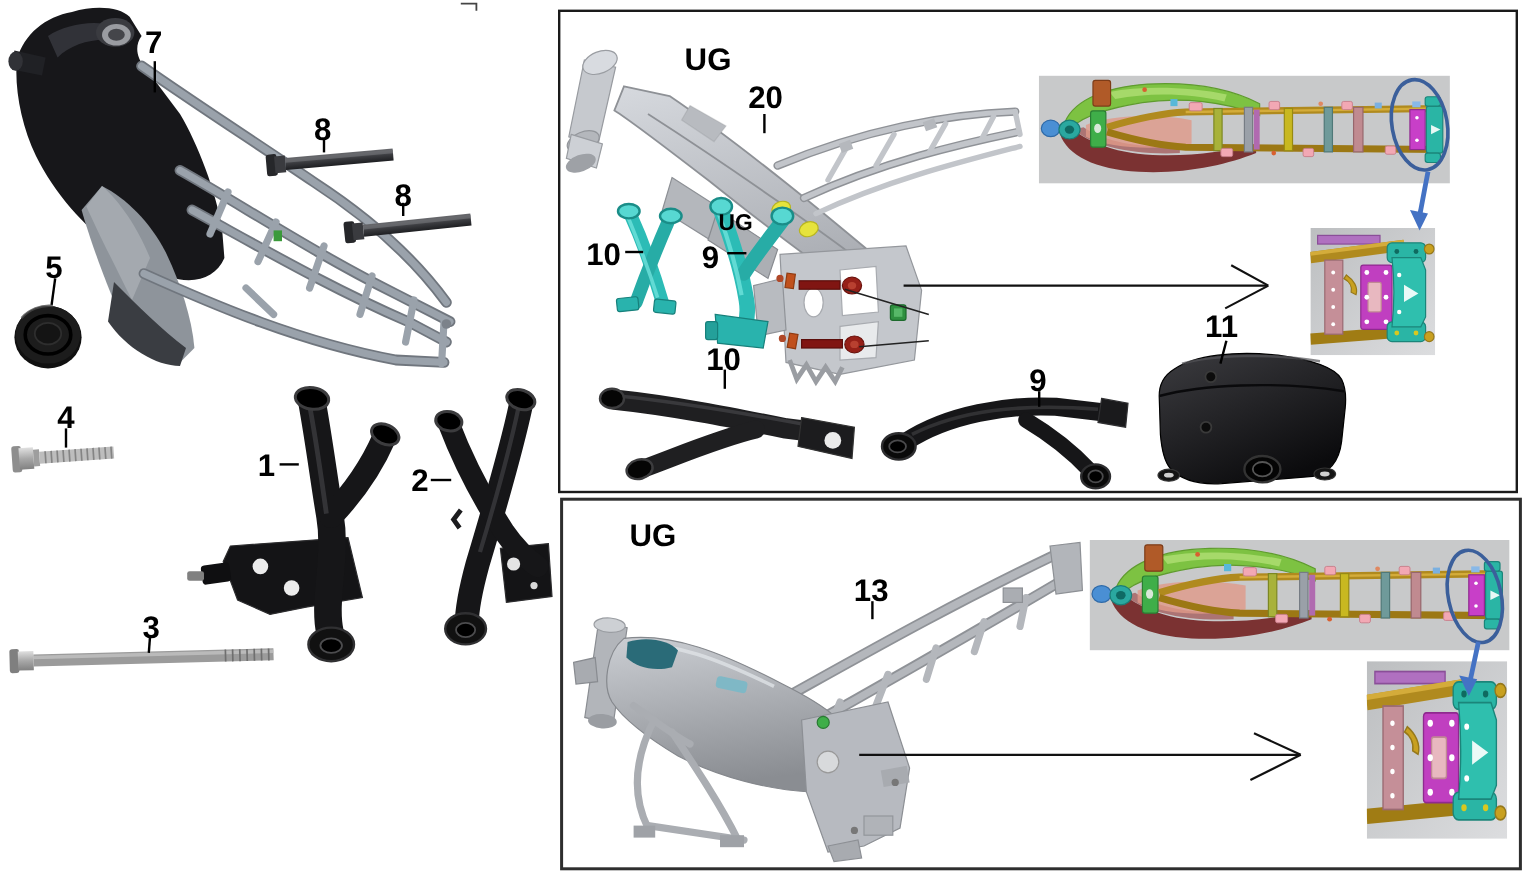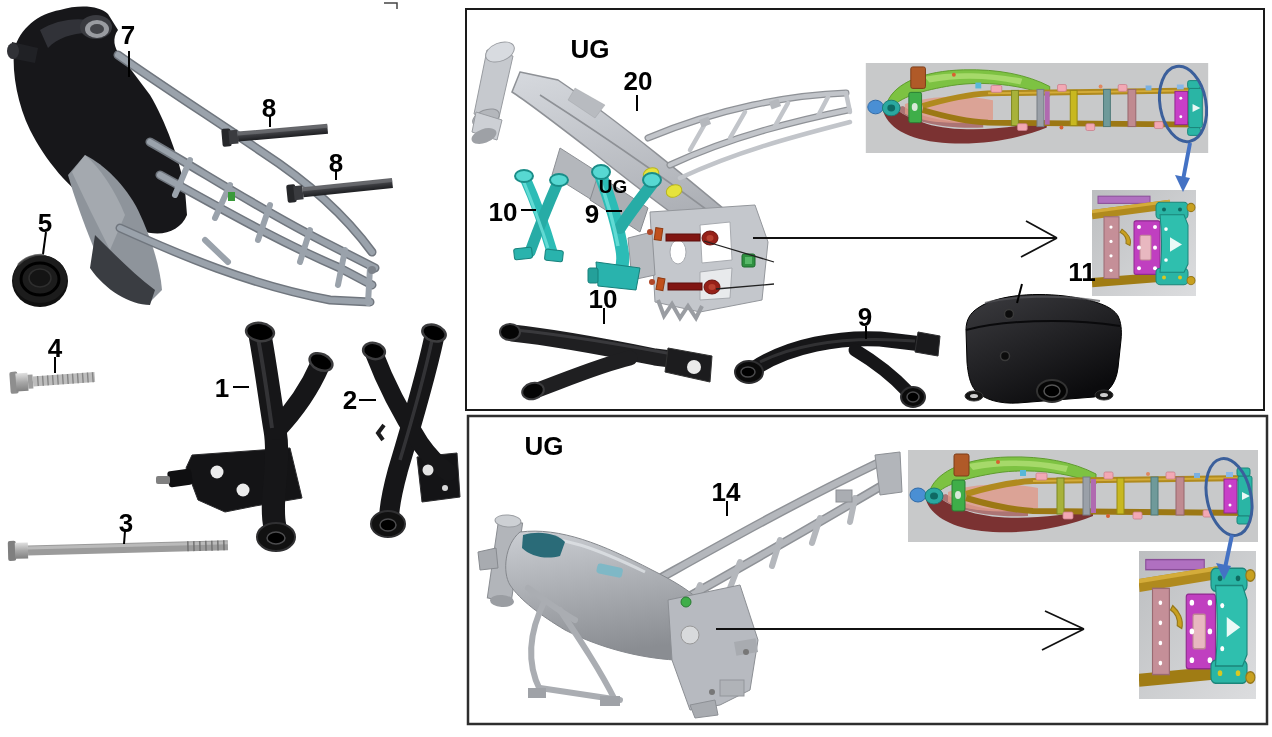--- a/index.html
+++ b/index.html
@@ -432,18 +432,18 @@
 <div class="lbl" style="left:350px;top:387px">2</div>
 <div class="lbl" style="left:126px;top:510px">3</div>
 
 <div class="lbl" style="left:590px;top:36px">UG</div>
 <div class="lbl" style="left:638px;top:68px">20</div>
 <div class="lbl" style="left:503px;top:199px">10</div>
 <div class="lbl small" style="left:613px;top:177px">UG</div>
 <div class="lbl" style="left:592px;top:201px">9</div>
 <div class="lbl" style="left:603px;top:286px">10</div>
 <div class="lbl" style="left:865px;top:304px">9</div>
-<div class="lbl" style="left:1082px;top:259px">11</div>
+<div class="lbl" style="left:1018px;top:259px">11</div>
 
 <div class="lbl" style="left:544px;top:433px">UG</div>
-<div class="lbl" style="left:726px;top:479px">14</div>
+<div class="lbl" style="left:726px;top:479px">13</div>
 
 </div>
 
 </body></html>

